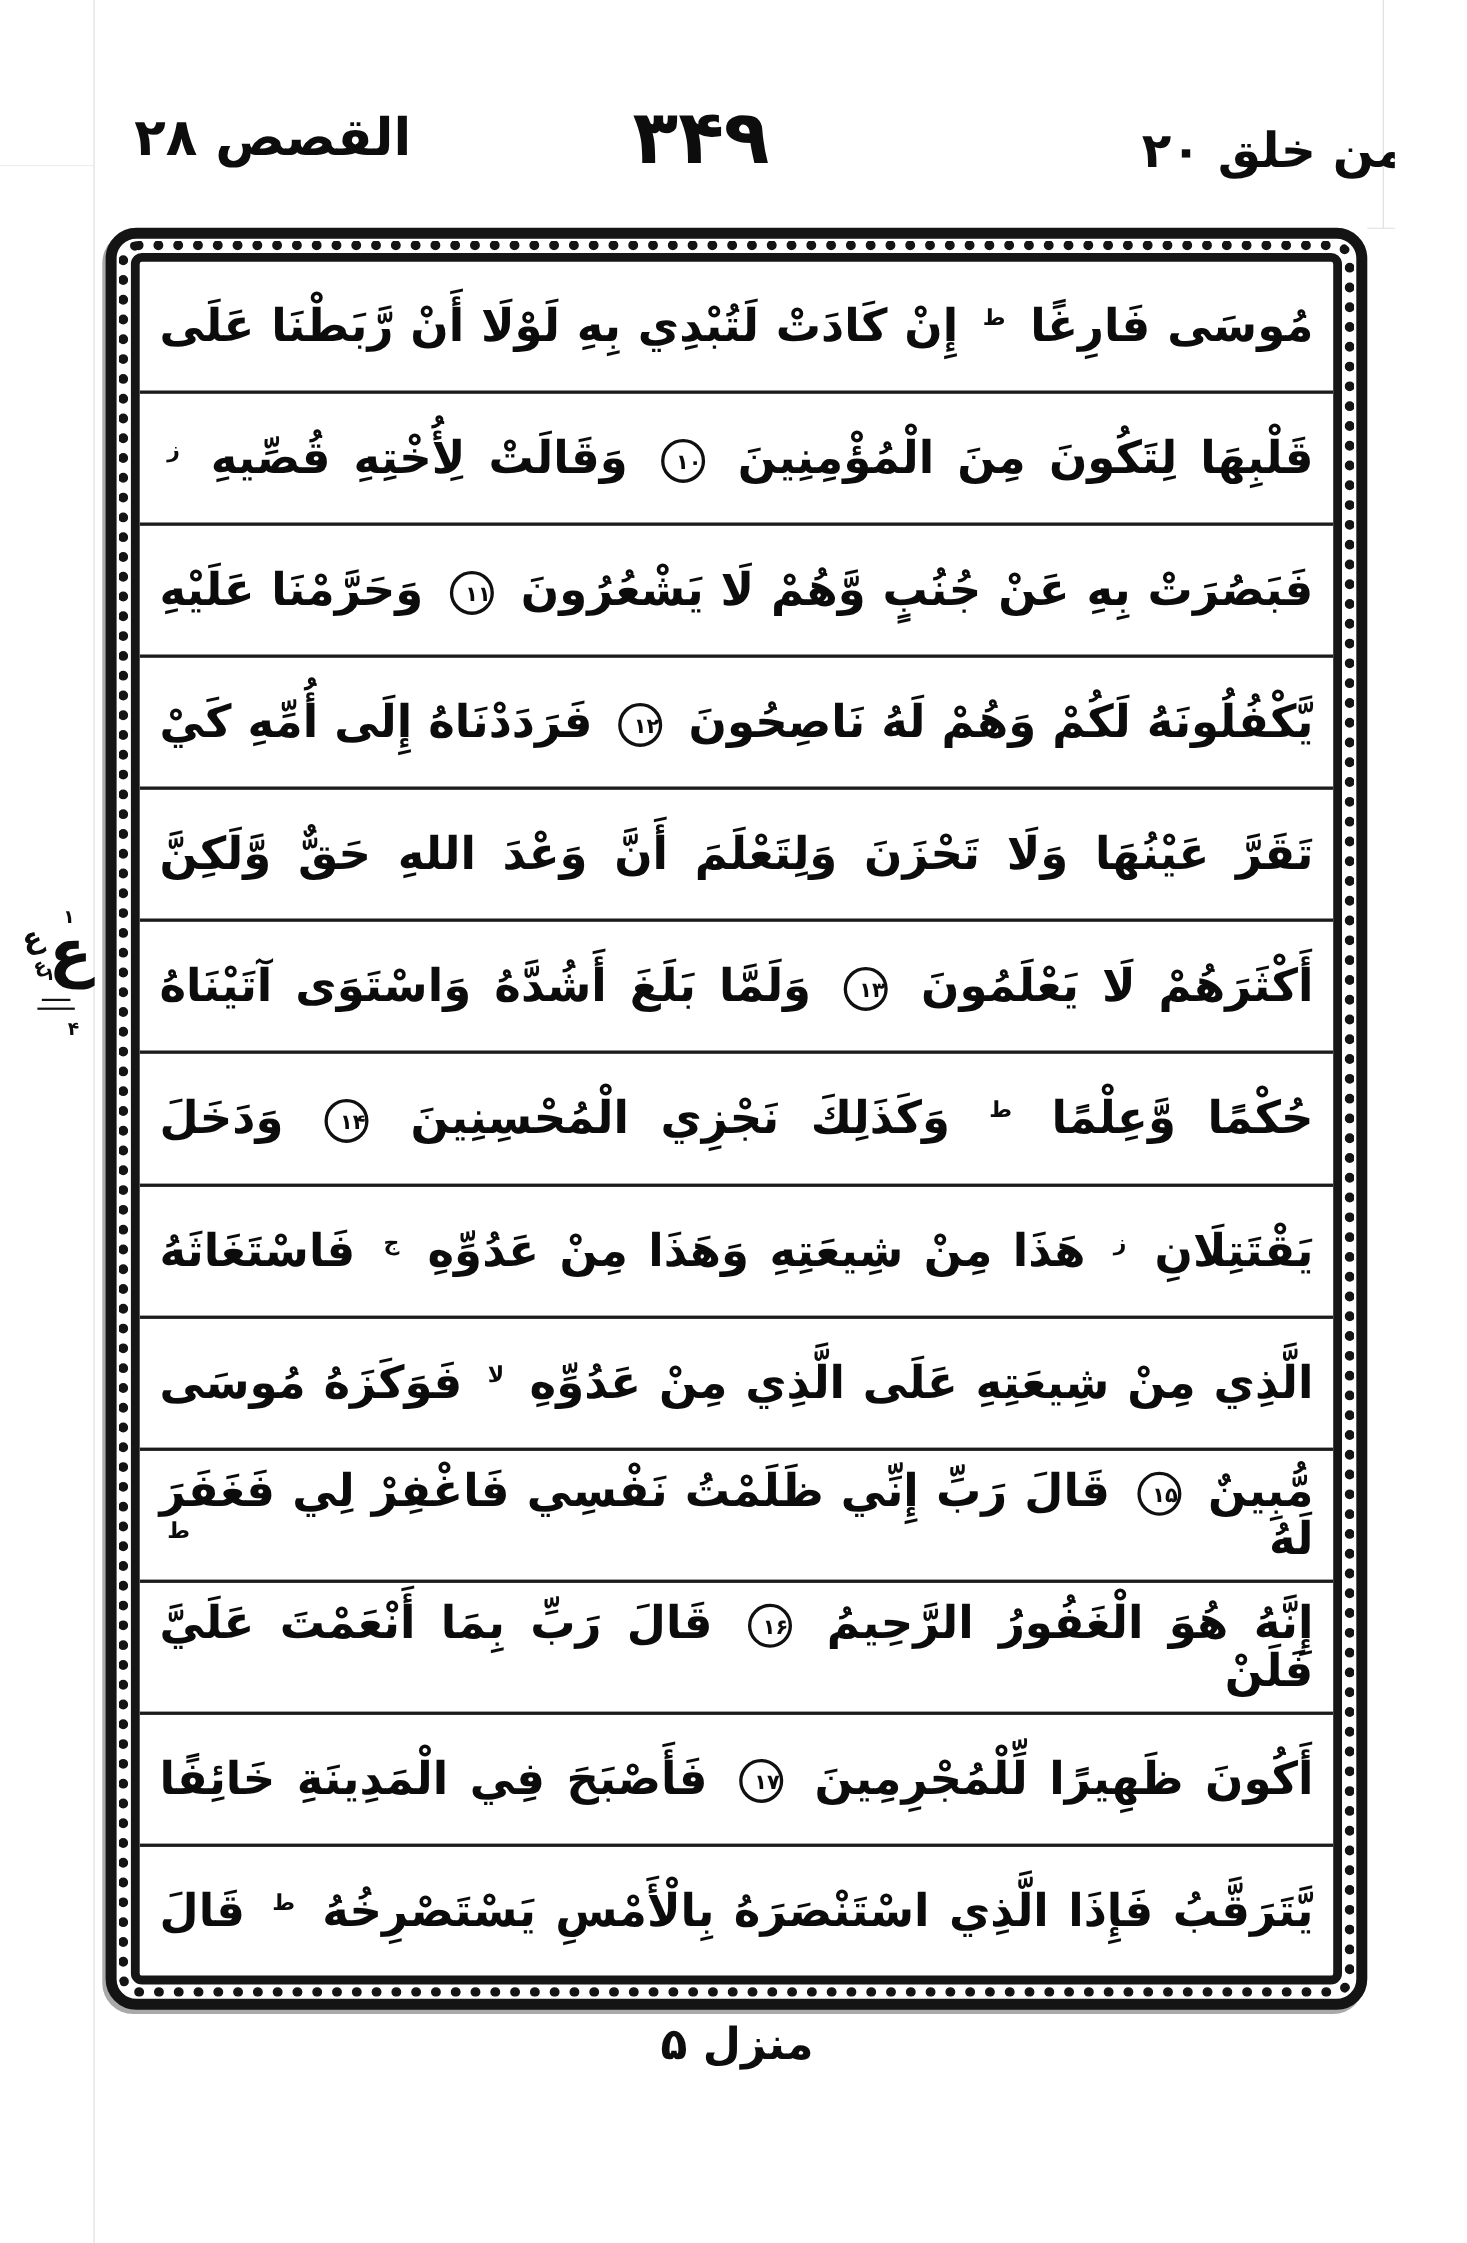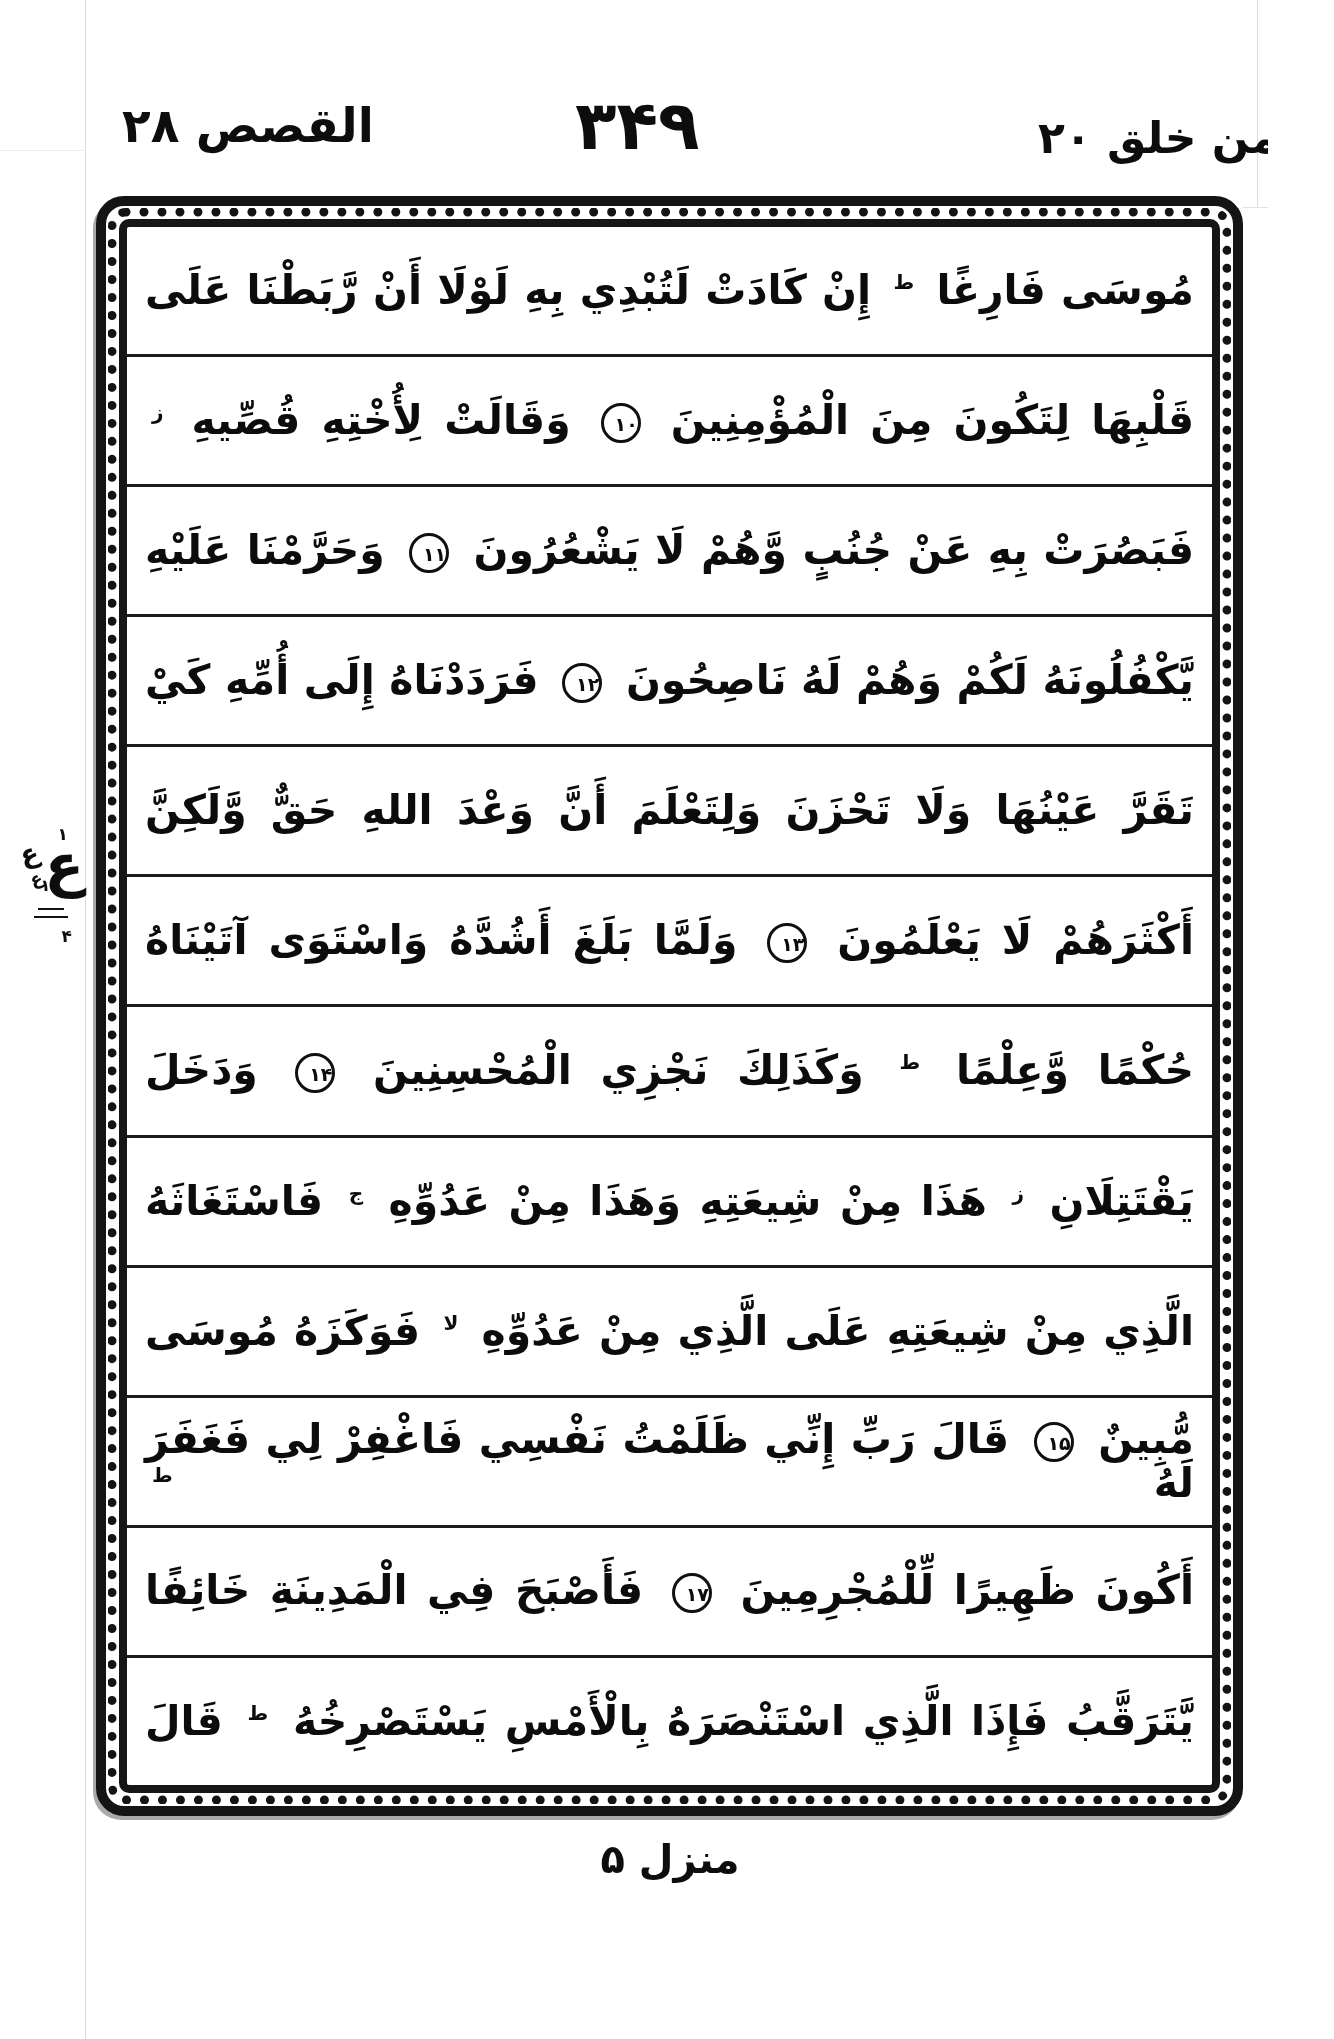--- a/index.html
+++ b/index.html
@@ -21,21 +21,21 @@
   .edge-h-left  { position:absolute; left:0; top:150px; width:86px; height:1px; background:#ececec; }
 
   
   .hdr { position:absolute; direction:rtl; font-weight:bold; white-space:nowrap; }
   .hdr-surah { left:122px; top:98px;  font-size:47px; }
   .hdr-page  { left:575px; top:86px;  font-size:68px; letter-spacing:10px; }
   .hdr-juz   { left:1038px; top:112px; font-size:44px; }
 
   
   .frame-outer {
-    position:absolute; left:96px; top:196px; width:1147px; height:1620px;
+    position:absolute; left:96px; top:207px; width:1147px; height:1620px;
     box-sizing:border-box;
     border:10px solid #141414; border-radius:28px;
     padding:2px;
     box-shadow:-3px 4px 0 rgba(10,10,10,0.35);
     background:#ffffff;
   }
   .frame-bead {
     box-sizing:border-box; width:100%; height:100%;
     border:9px dotted #141414; border-radius:18px;
     padding:2px;
@@ -135,20 +135,23 @@
           <div class="row">
             <div class="line"><span class="seg-text">يَقْتَتِلَانِ</span> <span class="seg-waqf">ز</span> <span class="seg-text">هَذَا مِنْ شِيعَتِهِ وَهَذَا مِنْ عَدُوِّهِ</span> <span class="seg-waqf">ج</span> <span class="seg-text">فَاسْتَغَاثَهُ</span> </div>
           </div>
           <div class="row">
             <div class="line"><span class="seg-text">الَّذِي مِنْ شِيعَتِهِ عَلَى الَّذِي مِنْ عَدُوِّهِ</span> <span class="seg-waqf">لا</span> <span class="seg-text">فَوَكَزَهُ مُوسَى</span> </div>
           </div>
           <div class="row">
             <div class="line"><span class="seg-text">مُّبِينٌ</span> <span class="seg-ayah">۱۵</span> <span class="seg-text">قَالَ رَبِّ إِنِّي ظَلَمْتُ نَفْسِي فَاغْفِرْ لِي فَغَفَرَ لَهُ</span> <span class="seg-waqf">ط</span> </div>
           </div>
           <div class="row">
+            <div class="line"><span class="seg-text">إِنَّهُ هُوَ الْغَفُورُ الرَّحِيمُ</span> <span class="seg-ayah">۱۶</span> <span class="seg-text">قَالَ رَبِّ بِمَا أَنْعَمْتَ عَلَيَّ فَلَنْ</span> </div>
+          </div>
+          <div class="row">
             <div class="line"><span class="seg-text">أَكُونَ ظَهِيرًا لِّلْمُجْرِمِينَ</span> <span class="seg-ayah">۱۷</span> <span class="seg-text">فَأَصْبَحَ فِي الْمَدِينَةِ خَائِفًا</span> </div>
           </div>
           <div class="row">
             <div class="line"><span class="seg-text">يَّتَرَقَّبُ فَإِذَا الَّذِي اسْتَنْصَرَهُ بِالْأَمْسِ يَسْتَصْرِخُهُ</span> <span class="seg-waqf">ط</span> <span class="seg-text">قَالَ</span> </div>
           </div>
         </div>
     </div>
   </div>
 
   <div class="ruku">

